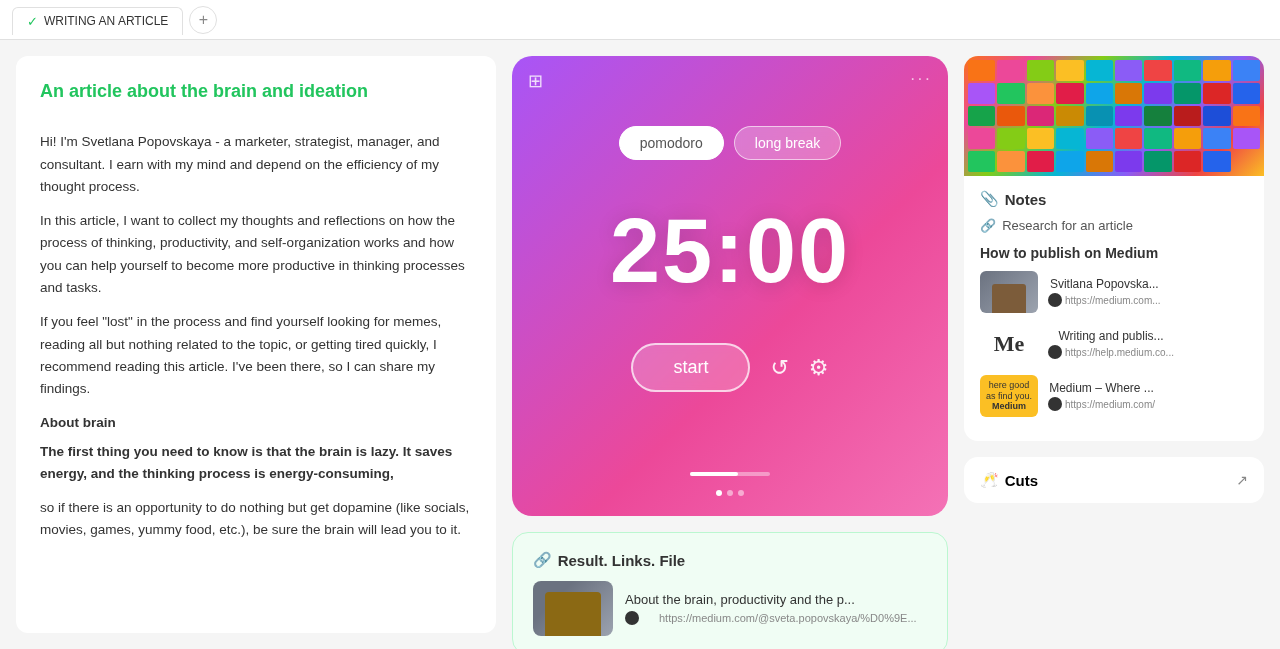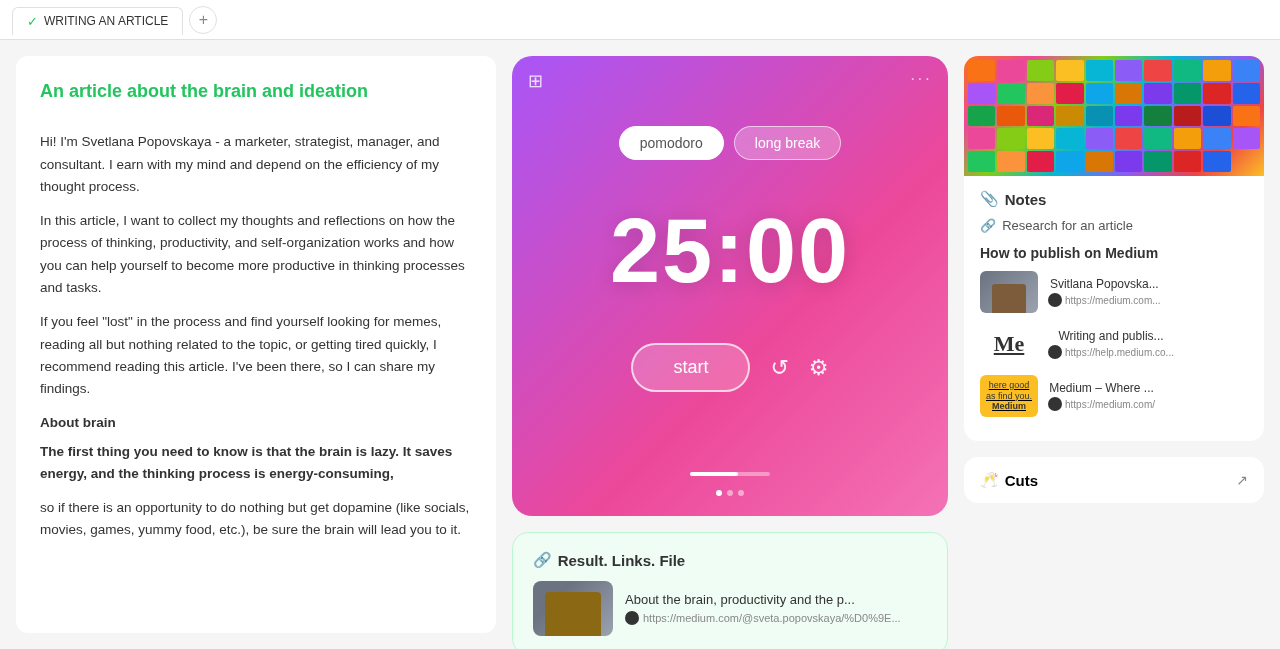--- a/index.html
+++ b/index.html
@@ -234,21 +234,21 @@
       font-size: 13px;
       font-weight: 500;
       color: #333;
       margin-bottom: 4px;
     }
     .result-card-link {
       font-size: 11px;
       color: #888;
       display: flex;
       align-items: center;
-      gap: 4px;
+      gap: 20px;
     }
 
     
     .right-panel {
       width: 300px;
       display: flex;
       flex-direction: column;
       gap: 16px;
       flex-shrink: 0;
     }
@@ -558,34 +558,34 @@
             <div class="notes-card-title">Svitlana Popovska...</div>
             <div class="notes-card-link">
               <span class="medium-icon"></span>
               <span>https://medium.com...</span>
             </div>
           </div>
         </div>
 
         <div class="notes-card">
           <div class="notes-card-thumb">
-            <div class="medium-logo-thumb" style="width:100%;height:100%;text-decoration:underline;">Me</div>
+            <div class="medium-logo-thumb" style="width:100%;height:100%;">Me</div>
           </div>
           <div class="notes-card-text">
             <div class="notes-card-title">Writing and publis...</div>
             <div class="notes-card-link">
               <span class="medium-icon"></span>
               <span>https://help.medium.co...</span>
             </div>
           </div>
         </div>
 
         <div class="notes-card">
           <div class="notes-card-thumb">
-            <div class="medium-yellow-thumb" style="width:100%;height:100%;text-decoration:underline;">
+            <div class="medium-yellow-thumb" style="width:100%;height:100%;">
               <div style="font-size:9px;color:#333;text-align:center;line-height:1.2;">here good<br>as find you.<br><span style="font-weight:900;">Medium</span></div>
             </div>
           </div>
           <div class="notes-card-text">
             <div class="notes-card-title">Medium – Where ...</div>
             <div class="notes-card-link">
               <span class="medium-icon"></span>
               <span>https://medium.com/</span>
             </div>
           </div>

